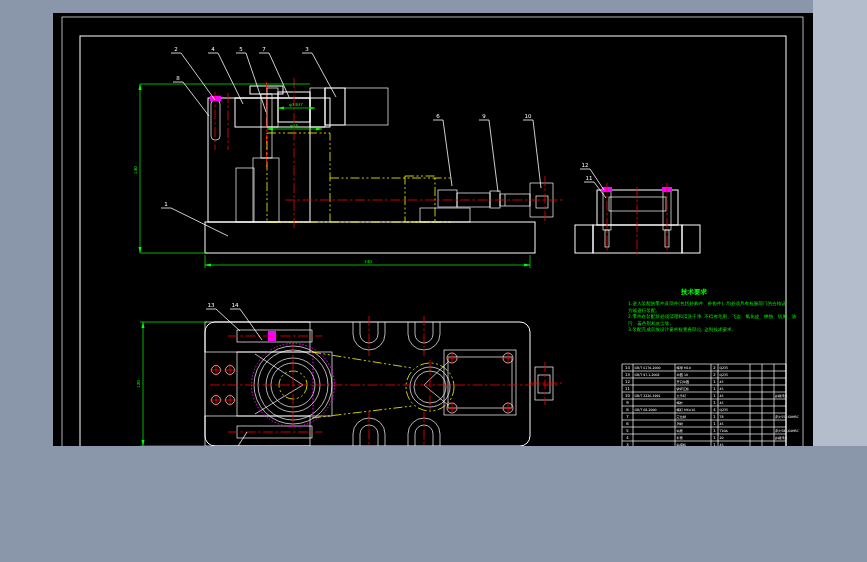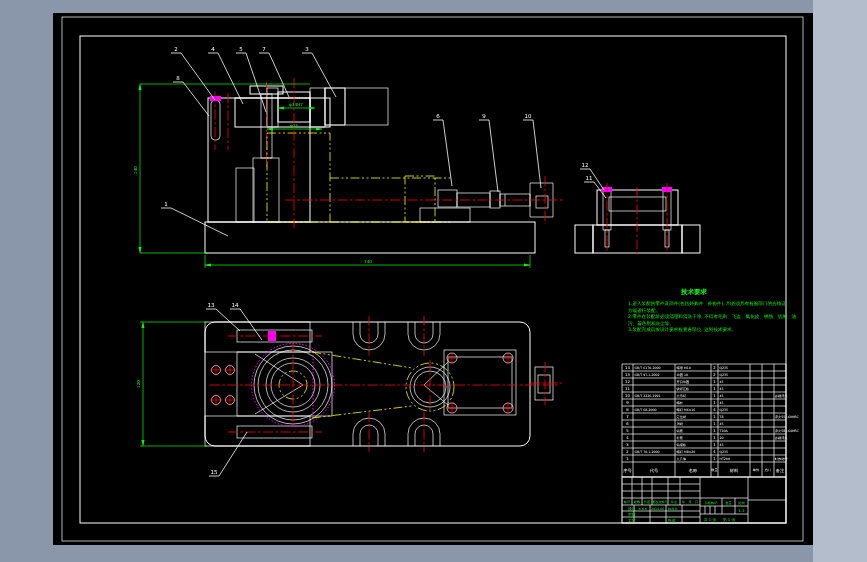--- a/index.html
+++ b/index.html
@@ -1,16 +1,16 @@
 <!DOCTYPE html>
 <html><head>
 <meta charset="utf-8">
 <style>
   html,body{margin:0;padding:0;background:#8a96a9;}
-  .screen{position:relative;width:867px;height:562px;background:#1d4ed8;overflow:hidden;
+  .screen{position:relative;width:867px;height:446px;background:#1d4ed8;overflow:hidden;
           font-family:"DejaVu Sans",sans-serif;}
   svg{position:absolute;left:0;top:0;}
   .wl{stroke:#ffffff;stroke-width:1;fill:none;}
   .wlt{stroke:#ffffff;stroke-width:.7;fill:none;}
   .cl{stroke:#ff0000;stroke-width:.8;fill:none;stroke-dasharray:10 2.5 2.5 2.5;}
   .ph{stroke:#ffff00;stroke-width:.8;fill:none;stroke-dasharray:9 2.5 2 2.5 2 2.5;}
   .mg{stroke:#ff00ff;stroke-width:1;fill:none;stroke-dasharray:1.5 1.8;}
   .gn{stroke:#00ff00;stroke-width:.7;fill:none;}
   .bshelf{stroke:#ffffff;stroke-width:.8;fill:none;}
   text{user-select:none;}

